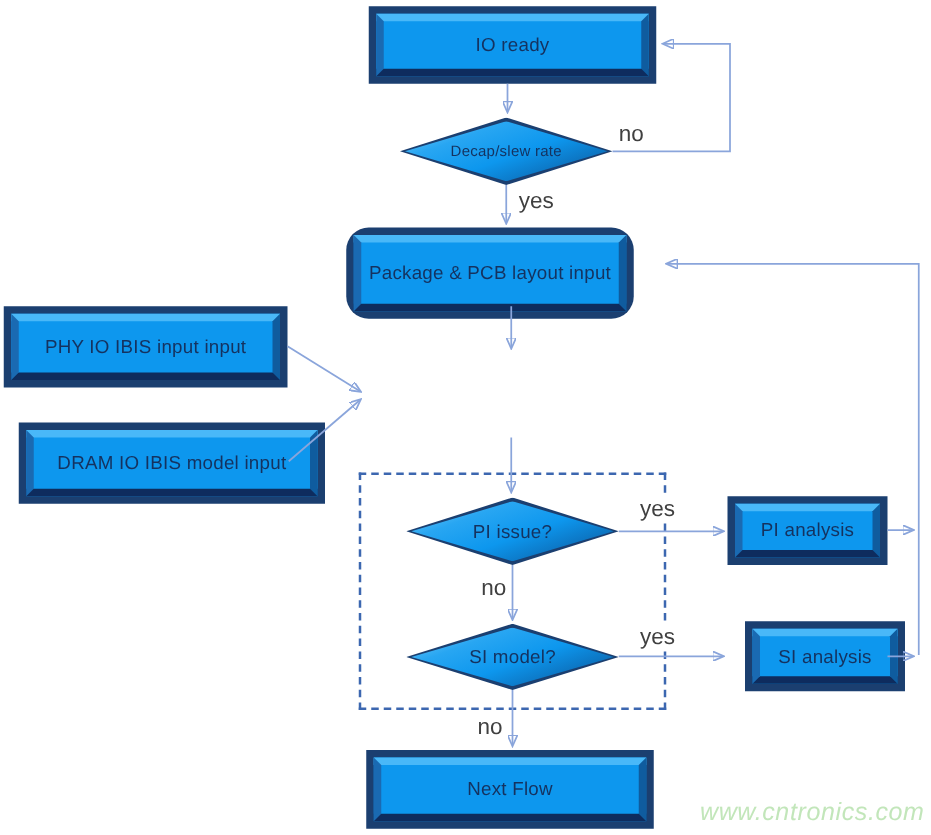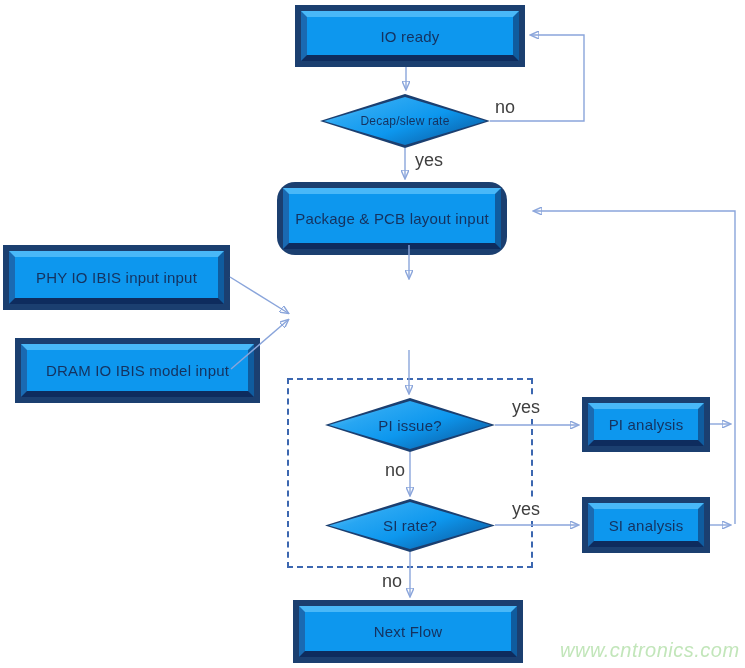--- a/index.html
+++ b/index.html
@@ -110,21 +110,21 @@
     </div>
   </div>
 
 
   <div class="node-rect" style="left:582px;top:397px;width:128px;height:55px;">
     <div class="face">
       <span class="node-label">PI analysis</span>
     </div>
   </div>
 
-  <div class="node-rect" style="left:582px;top:497px;width:128px;height:56px;">
+  <div class="node-rect" style="left:596px;top:497px;width:128px;height:56px;">
     <div class="face">
       <span class="node-label">SI analysis</span>
     </div>
   </div>
 
   <div class="node-rect" style="left:293px;top:600px;width:230px;height:63px;">
     <div class="face">
       <span class="node-label">Next Flow</span>
     </div>
   </div>
@@ -137,21 +137,21 @@
 
   <div class="diamond" style="left:325px;top:398px;width:170px;height:54px;">
     <div class="d-border"></div>
     <div class="d-face"></div>
     <span class="node-label">PI issue?</span>
   </div>
 
   <div class="diamond" style="left:325px;top:499px;width:170px;height:53px;">
     <div class="d-border"></div>
     <div class="d-face"></div>
-    <span class="node-label">SI rate?</span>
+    <span class="node-label">SI model?</span>
   </div>
 
   <div class="elabel" style="left:494px;top:98px;">no</div>
   <div class="elabel" style="left:414px;top:151px;">yes</div>
   <div class="elabel" style="left:511px;top:398px;">yes</div>
   <div class="elabel" style="left:384px;top:461px;">no</div>
   <div class="elabel" style="left:511px;top:500px;">yes</div>
   <div class="elabel" style="left:381px;top:572px;">no</div>
 
   <div class="watermark">www.cntronics.com</div>

